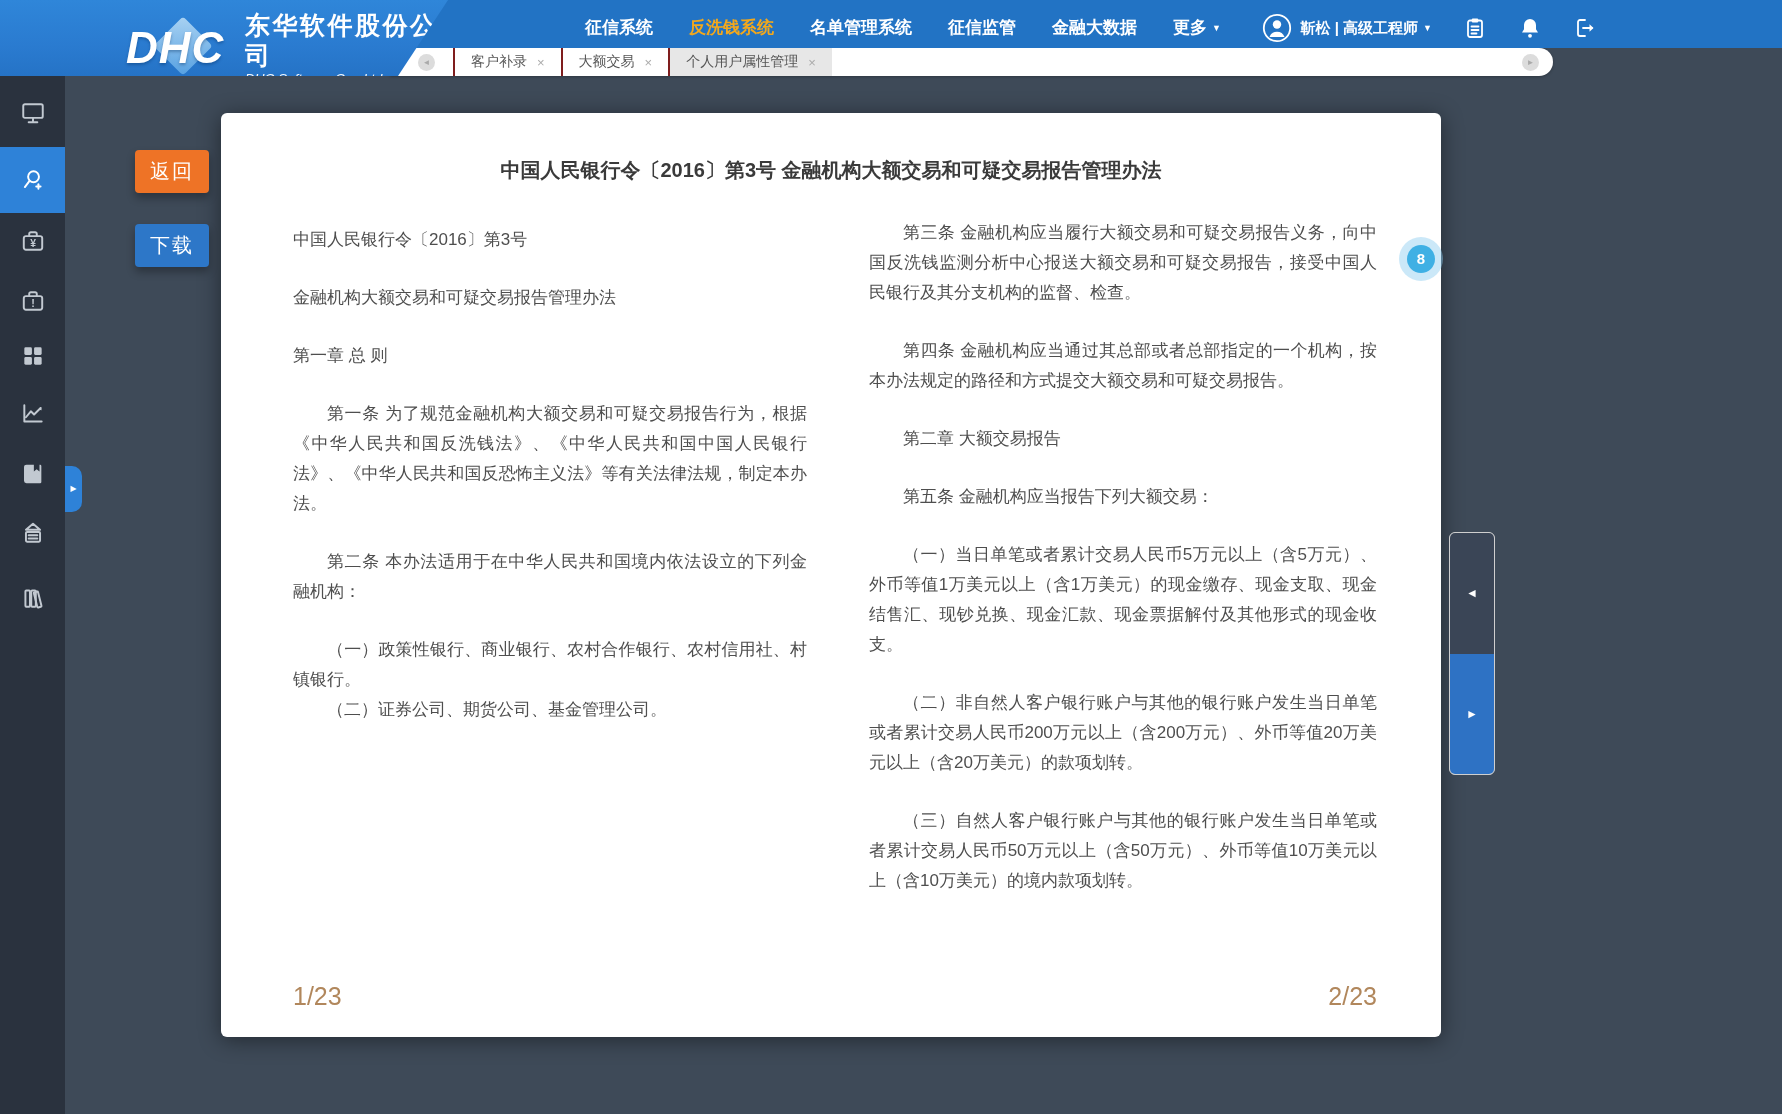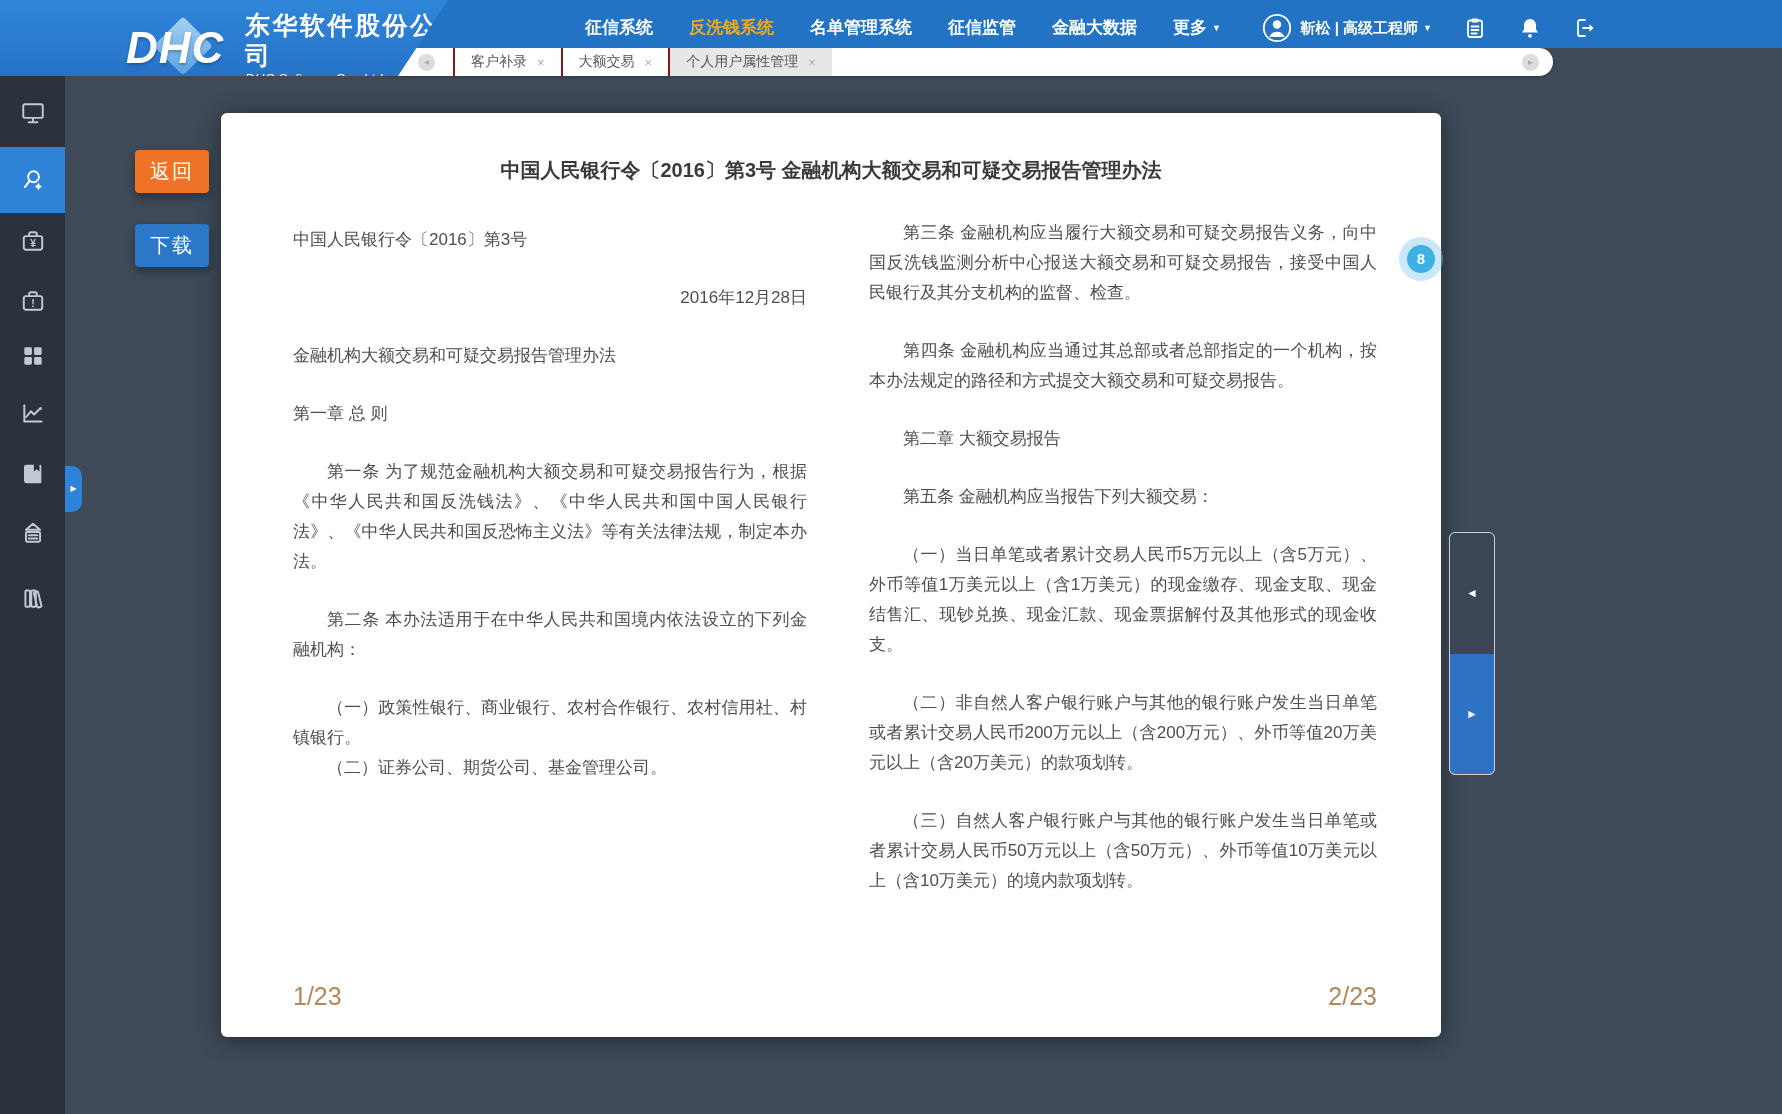--- a/index.html
+++ b/index.html
@@ -256,21 +256,20 @@
 </div>
 
 <button class="btn btn-back">返回</button>
 <button class="btn btn-download">下载</button>
 
 <div class="paper">
   <div class="doc-title">中国人民银行令〔2016〕第3号 金融机构大额交易和可疑交易报告管理办法</div>
 
   <div class="col col-left">
     <p class="brown">中国人民银行令〔2016〕第3号</p>
-    <p class="brown right-align">2016年12月28日</p>
     <p class="center">金融机构大额交易和可疑交易报告管理办法</p>
     <p>第一章 总  则</p>
     <p class="indent">第一条  为了规范金融机构大额交易和可疑交易报告行为，根据《中华人民共和国反洗钱法》、《中华人民共和国中国人民银行法》、《中华人民共和国反恐怖主义法》等有关法律法规，制定本办法。</p>
     <p class="indent">第二条  本办法适用于在中华人民共和国境内依法设立的下列金融机构：</p>
     <p class="indent tight">（一）政策性银行、商业银行、农村合作银行、农村信用社、村镇银行。</p>
     <p class="indent">（二）证券公司、期货公司、基金管理公司。</p>
   </div>
 
   <div class="col col-right">
     <p class="indent">第三条  金融机构应当履行大额交易和可疑交易报告义务，向中国反洗钱监测分析中心报送大额交易和可疑交易报告，接受中国人民银行及其分支机构的监督、检查。</p>

